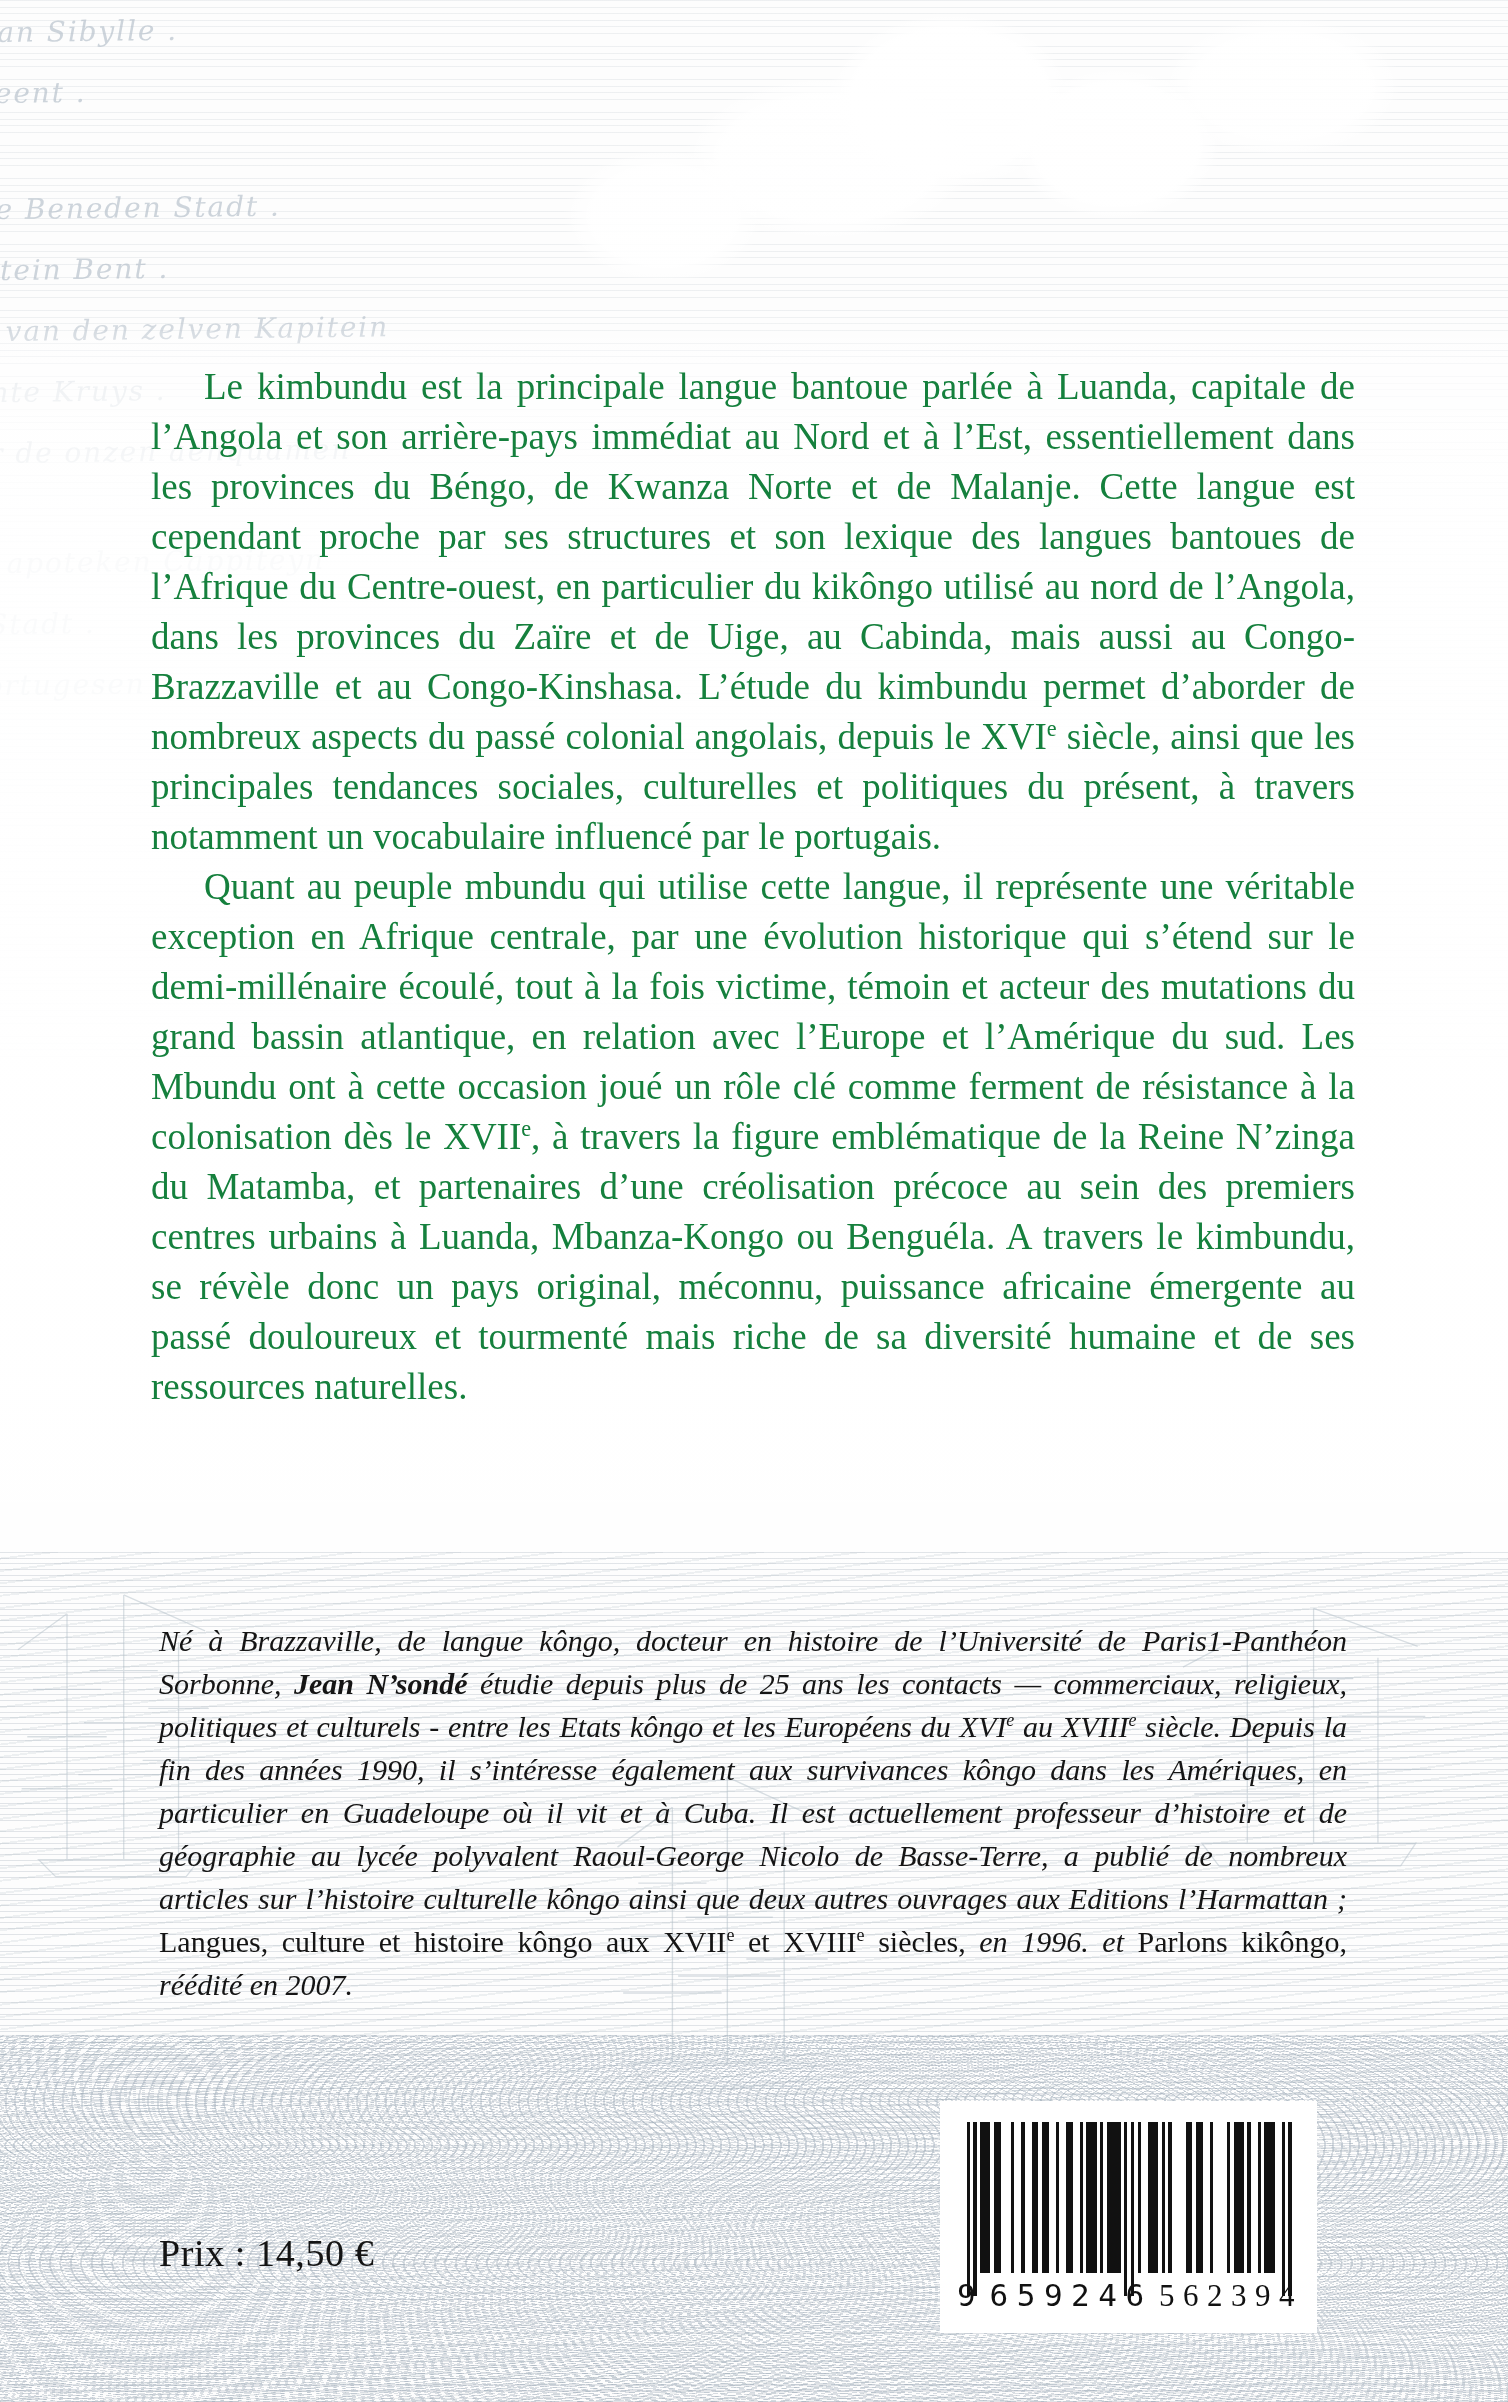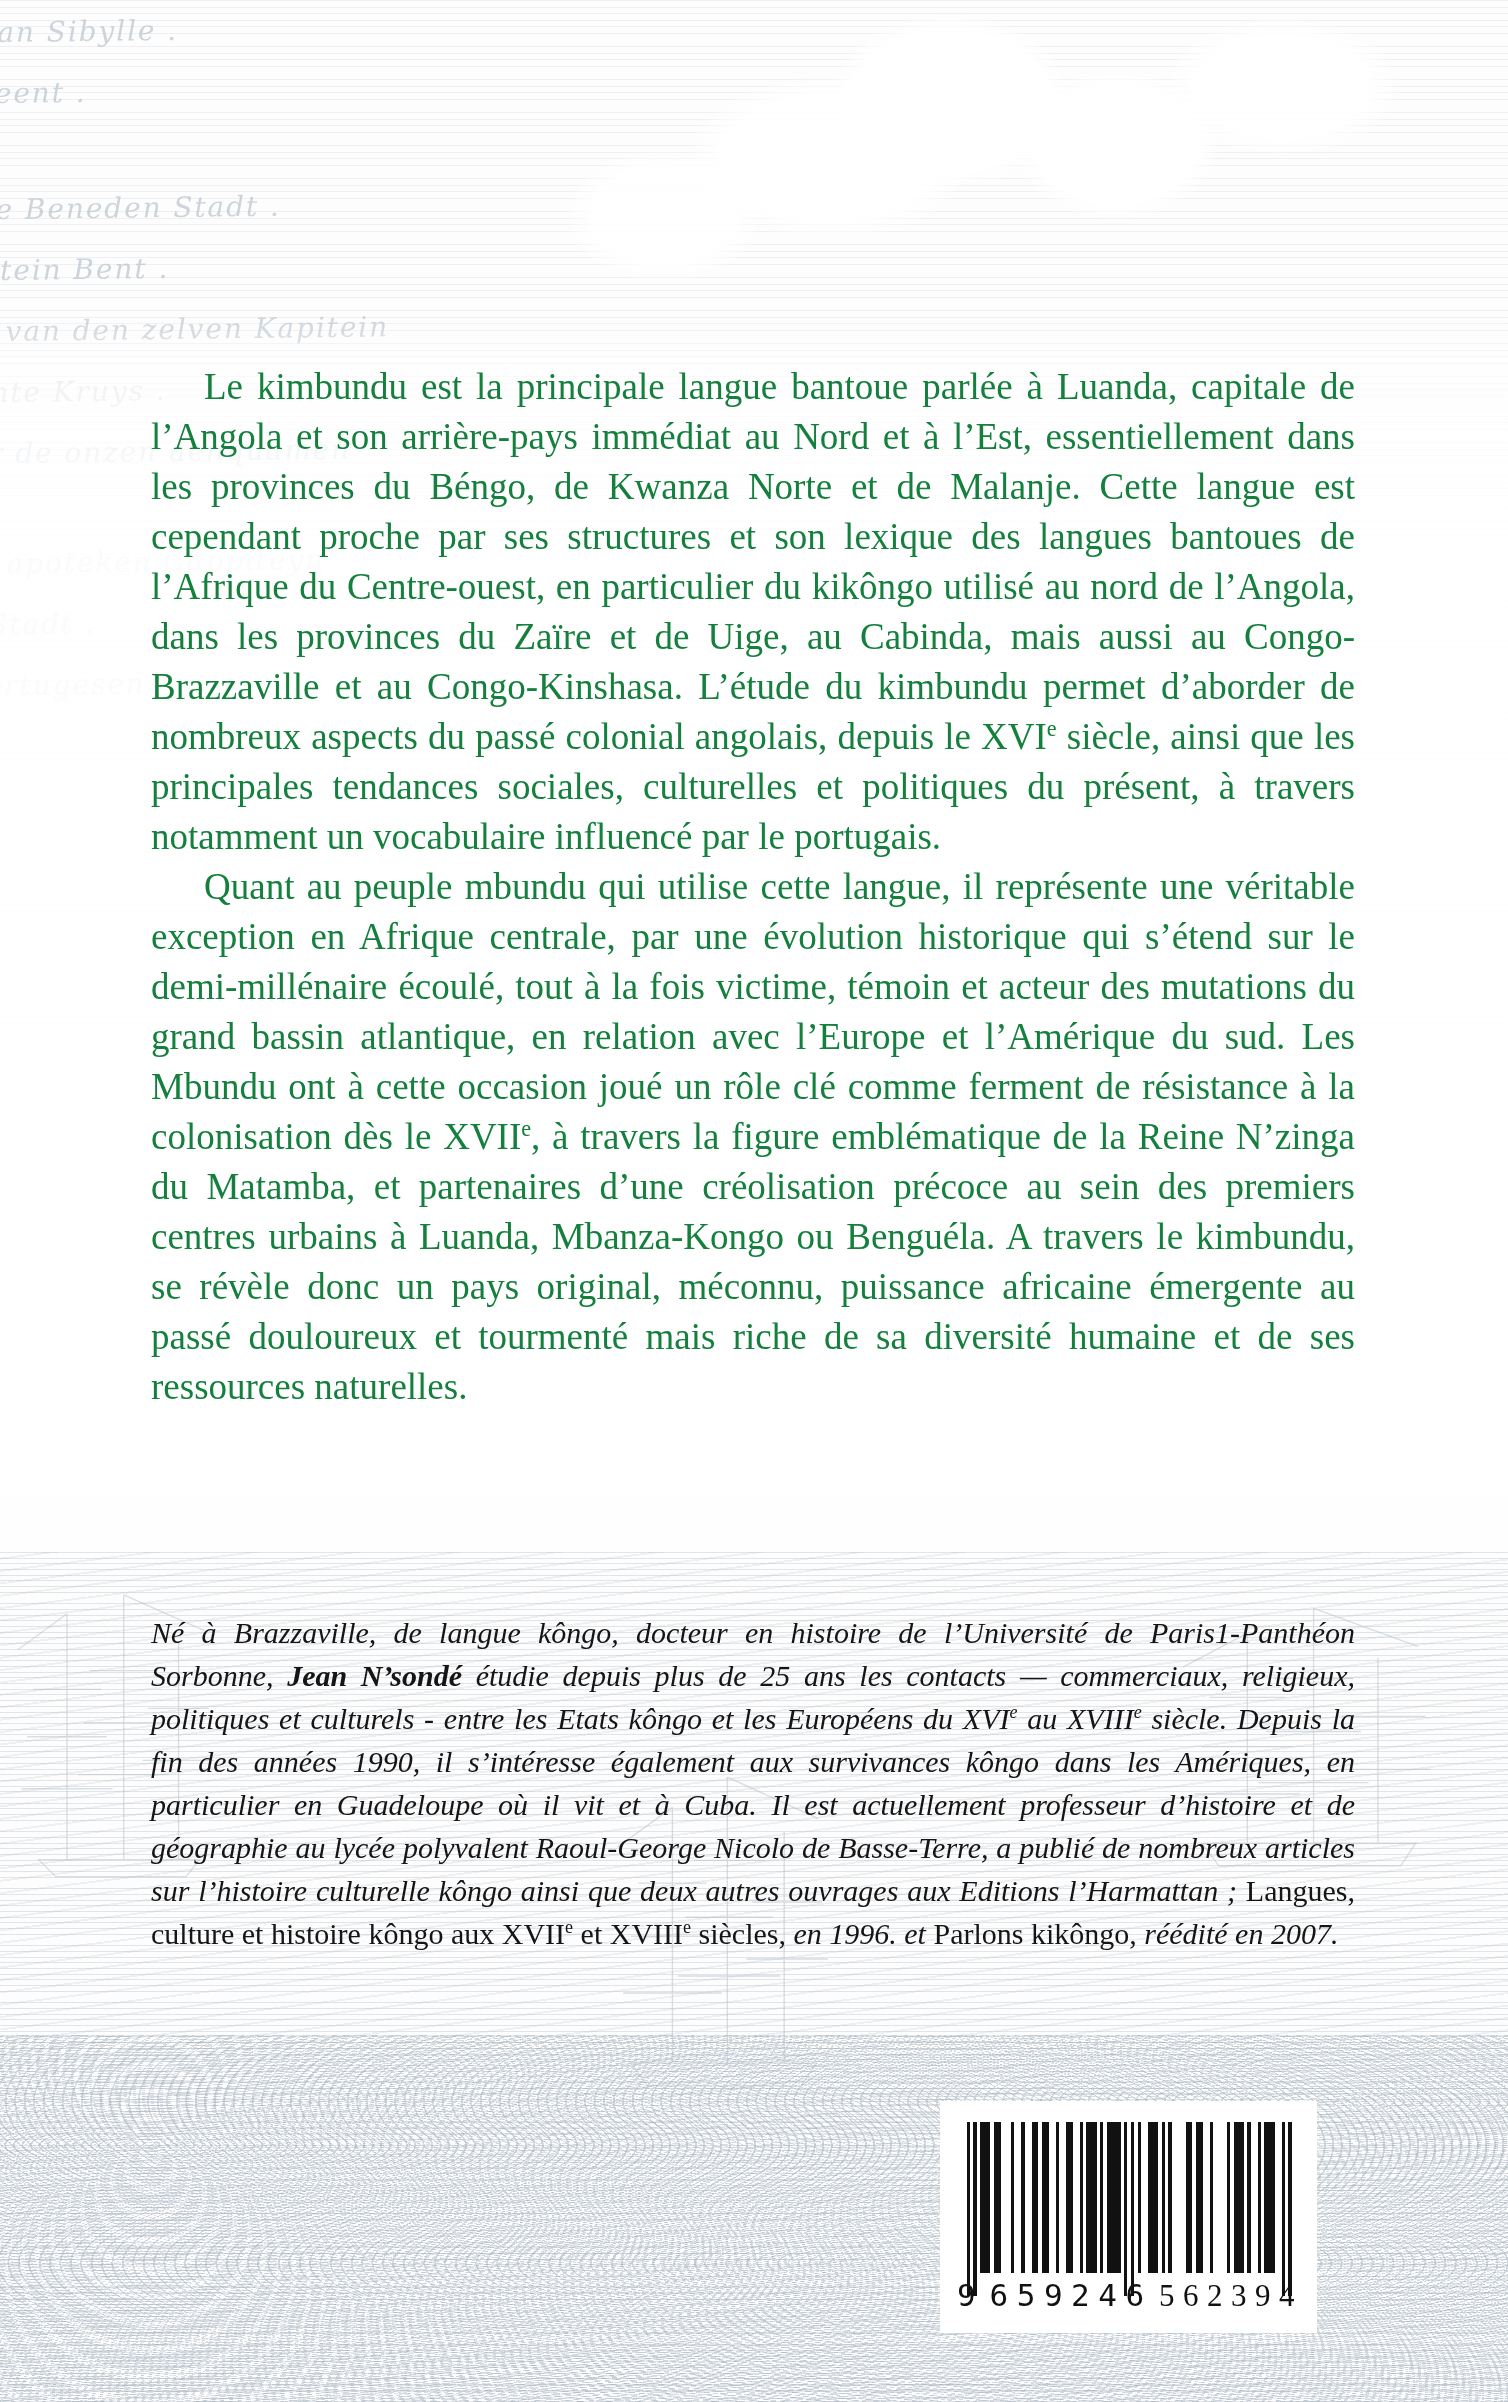--- a/index.html
+++ b/index.html
@@ -175,21 +175,21 @@
     position: absolute;
     left: 151px;
     top: 1611px;
     width: 1204px;
     font-size: 30px;
     line-height: 43px;
     text-align: justify;
     font-style: italic;
     color: #151515;
   }
-  .bio p { margin: 0; text-indent: 0; }
+  .bio p { margin: 8px; text-indent: 0; }
   .bio b { font-weight: bold; font-style: italic; }
   .bio .roman { font-style: normal; }
   .bio sup { font-size: 0.6em; vertical-align: super; line-height: 0; }
 
   .isbn-block {
     position: absolute;
     left: 159px;
     top: 2220px;
     color: #141414;
   }
@@ -313,20 +313,21 @@
     <section class="blurb">
       <p>Le kimbundu est la principale langue bantoue parlée à Luanda, capitale de l’Angola et son arrière-pays immédiat au Nord et à l’Est, essentiellement dans les provinces du Béngo, de Kwanza Norte et de Malanje. Cette langue est cependant proche par ses structures et son lexique des langues bantoues de l’Afrique du Centre-ouest, en particulier du kikôngo utilisé au nord de l’Angola, dans les provinces du Zaïre et de Uige, au Cabinda, mais aussi au Congo-Brazzaville et au Congo-Kinshasa. L’étude du kimbundu permet d’aborder de nombreux aspects du passé colonial angolais, depuis le XVI<sup>e</sup> siècle, ainsi que les principales tendances sociales, culturelles et politiques du présent, à travers notamment un vocabulaire influencé par le portugais.</p>
       <p>Quant au peuple mbundu qui utilise cette langue, il représente une véritable exception en Afrique centrale, par une évolution historique qui s’étend sur le demi-millénaire écoulé, tout à la fois victime, témoin et acteur des mutations du grand bassin atlantique, en relation avec l’Europe et l’Amérique du sud. Les Mbundu ont à cette occasion joué un rôle clé comme ferment de résistance à la colonisation dès le XVII<sup>e</sup>, à travers la figure emblématique de la Reine N’zinga du Matamba, et partenaires d’une créolisation précoce au sein des premiers centres urbains à Luanda, Mbanza-Kongo ou Benguéla. A travers le kimbundu, se révèle donc un pays original, méconnu, puissance africaine émergente au passé douloureux et tourmenté mais riche de sa diversité humaine et de ses ressources naturelles.</p>
     </section>
 
     <section class="bio">
       <p>Né à Brazzaville, de langue kôngo, docteur en histoire de l’Université de Paris1-Panthéon Sorbonne, <b>Jean N’sondé</b> étudie depuis plus de 25 ans les contacts — commerciaux, religieux, politiques et culturels - entre les Etats kôngo et les Européens du XVI<sup>e</sup> au XVIII<sup>e</sup> siècle. Depuis la fin des années 1990, il s’intéresse également aux survivances kôngo dans les Amériques, en particulier en Guadeloupe où il vit et à Cuba. Il est actuellement professeur d’histoire et de géographie au lycée polyvalent Raoul-George Nicolo de Basse-Terre, a publié de nombreux articles sur l’histoire culturelle kôngo ainsi que deux autres ouvrages aux Editions l’Harmattan ; <span class="roman">Langues, culture et histoire kôngo aux XVII<sup>e</sup> et XVIII<sup>e</sup> siècles,</span> en 1996. et <span class="roman">Parlons kikôngo,</span> réédité en 2007.</p>
     </section>
 
     <div class="isbn-block">
+      <div class="price-line">Prix : 14,50 €</div>
     </div>
 
     <div class="barcode-box">
       <div class="barcode-bars" id="barcode-bars">
           <span class="guard" style="width: 3.4px;"></span>
           <span class="gap" style="width: 3.4px;"></span>
           <span class="guard" style="width: 3.4px;"></span>
           <span class="gap" style="width: 3.4px;"></span>
           <span style="width: 10.3px;"></span>
           <span class="gap" style="width: 3.4px;"></span>

